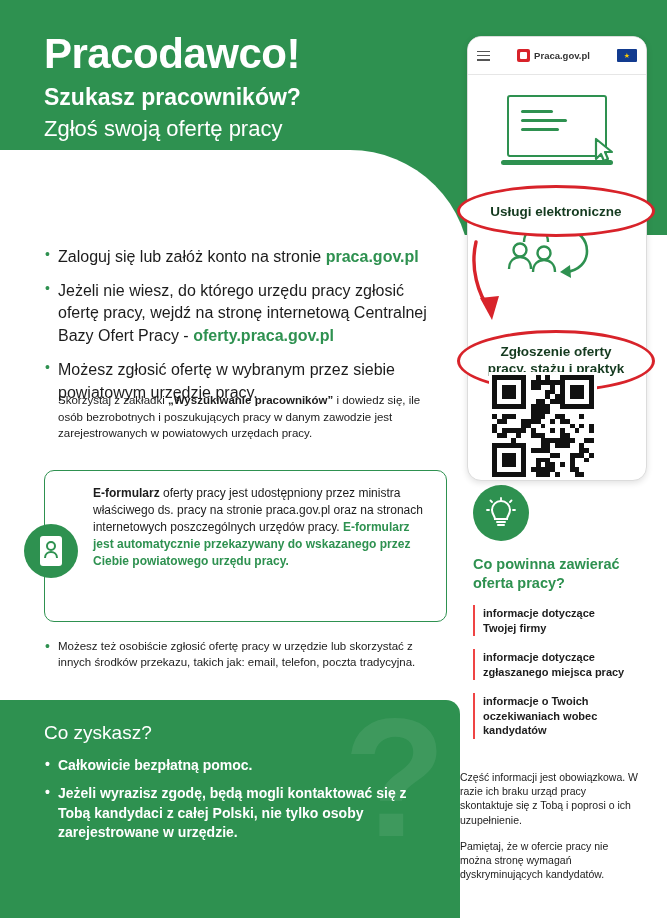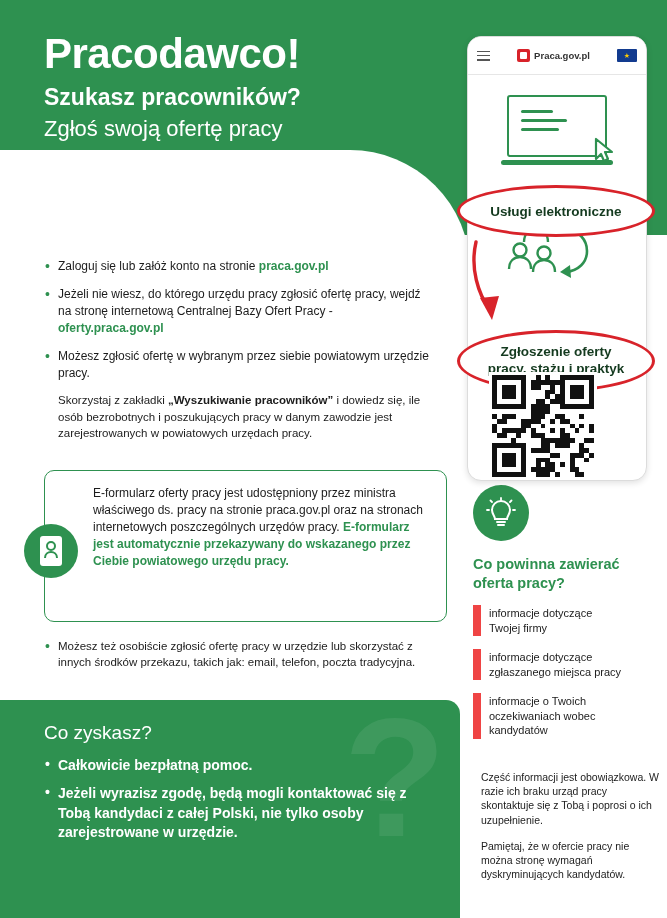--- a/index.html
+++ b/index.html
@@ -198,23 +198,23 @@
     width: 100%; height: 100%;
     display: grid;
     grid-template-columns: repeat(21, 1fr);
     grid-template-rows: repeat(21, 1fr);
   }
   .qr-grid span { background: #111; }
 
   
   .bullets {
     position: absolute;
-    left: 44px; top: 258px;
+    left: 44px; top: 246px;
     width: 392px;
-    font-size: 12px;
+    font-size: 16px;
     color: #1c1c1c;
     line-height: 1.42;
   }
   .bullet {
     position: relative;
     padding-left: 14px;
     margin-bottom: 11px;
   }
   .bullet::before {
     content: "•";
@@ -254,21 +254,21 @@
   }
   .eform-text {
     position: absolute;
     left: 93px; top: 485px;
     width: 340px;
     font-size: 12px;
     line-height: 1.42;
     color: #1c1c1c;
   }
   .eform-text .hl { color: #2e9150; font-weight: bold; }
-  .eform-text .b { font-weight: normal; }
+  .eform-text .b { font-weight: bold; }
 
   .bullet-bottom {
     position: absolute;
     left: 44px; top: 638px;
     width: 392px;
     font-size: 11.5px;
     color: #1c1c1c;
     line-height: 1.42;
   }
 
@@ -324,31 +324,31 @@
     font-weight: bold;
     color: #2e9150;
     line-height: 1.28;
   }
   .right-items {
     position: absolute;
     left: 473px; top: 605px;
     width: 185px;
   }
   .right-item {
-    border-left: 8px solid #ef4444;
+    border-left: 2px solid #ef4444;
     padding: 1px 0 1px 8px;
     margin-bottom: 13px;
     font-size: 11px;
-    font-weight: normal;
+    font-weight: bold;
     color: #1c1c1c;
     line-height: 1.32;
   }
   .right-note {
     position: absolute;
-    left: 481px; top: 770px;
+    left: 460px; top: 770px;
     width: 178px;
     font-size: 10.5px;
     line-height: 1.35;
     color: #1c1c1c;
   }
   .right-note p + p { margin-top: 12px; }
 
   .svg-green { stroke: #2e9150; fill: none; }
 </style>
 </head>

